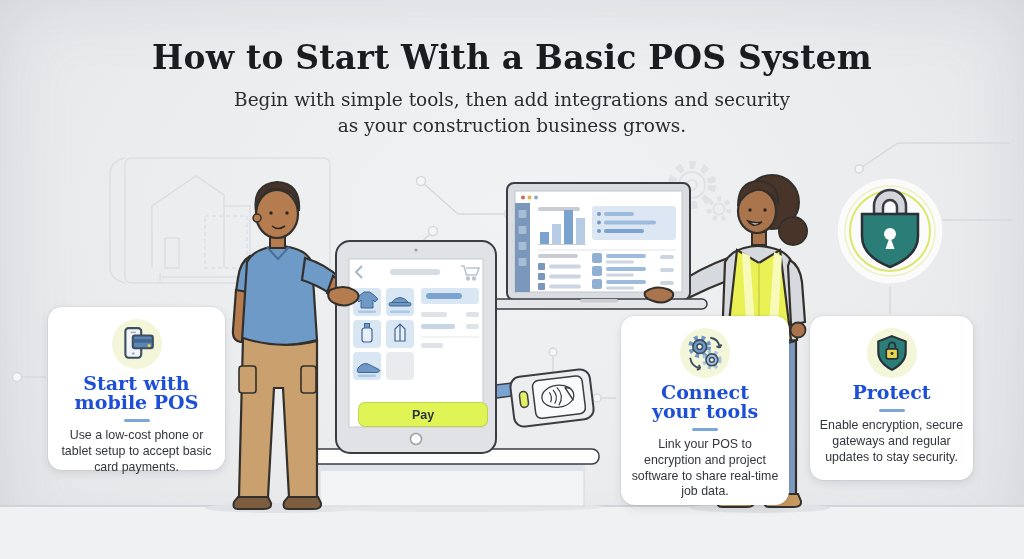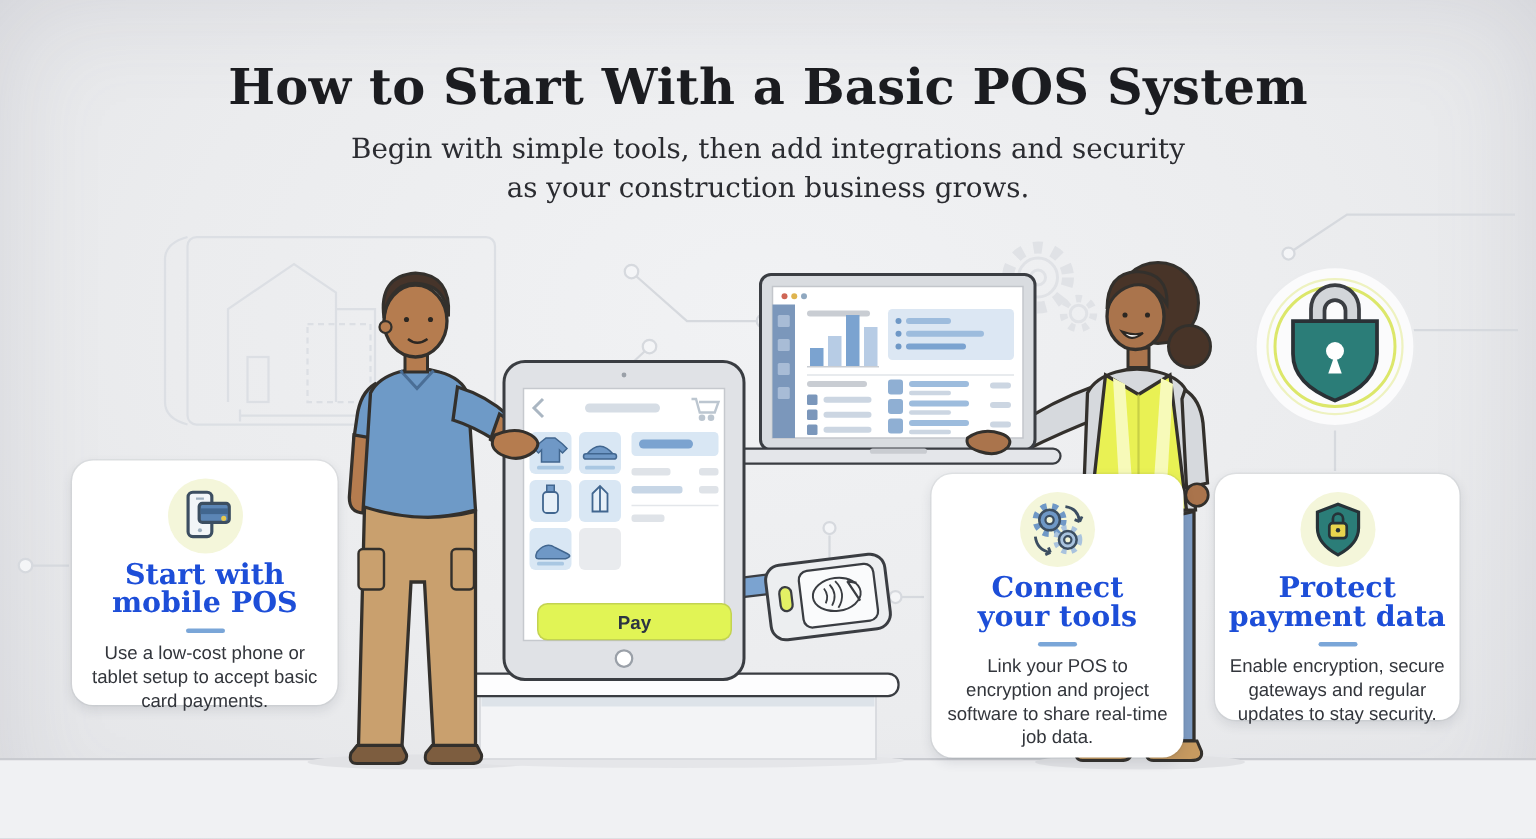--- a/index.html
+++ b/index.html
@@ -328,19 +328,18 @@
     <div class="icon-circle">
       <svg width="38" height="38" viewBox="0 0 36 36">
         <path d="M18 2 L31 7 V17 Q31 27 18 34 Q5 27 5 17 V7 Z" fill="#2b7d78" stroke="#263238" stroke-width="2"></path>
         <rect x="12.5" y="14" width="11" height="9.5" rx="2" fill="#e8d44e" stroke="#263238" stroke-width="1.7"></rect>
         <path d="M14.8 14 v-2.8 a3.2 3.2 0 0 1 6.4 0 V14" fill="none" stroke="#263238" stroke-width="1.7"></path>
         <circle cx="18" cy="18.5" r="1.4" fill="#263238"></circle>
       </svg>
     </div>
     <h2 class="card-title">
       <span>Protect</span><br>
-      <span>payment data</span>
     </h2>
     <div class="divider"></div>
     <p class="card-body">Enable encryption, secure gateways and regular updates to stay security.</p>
   </div>
 
 </div>
 
 </body></html>

